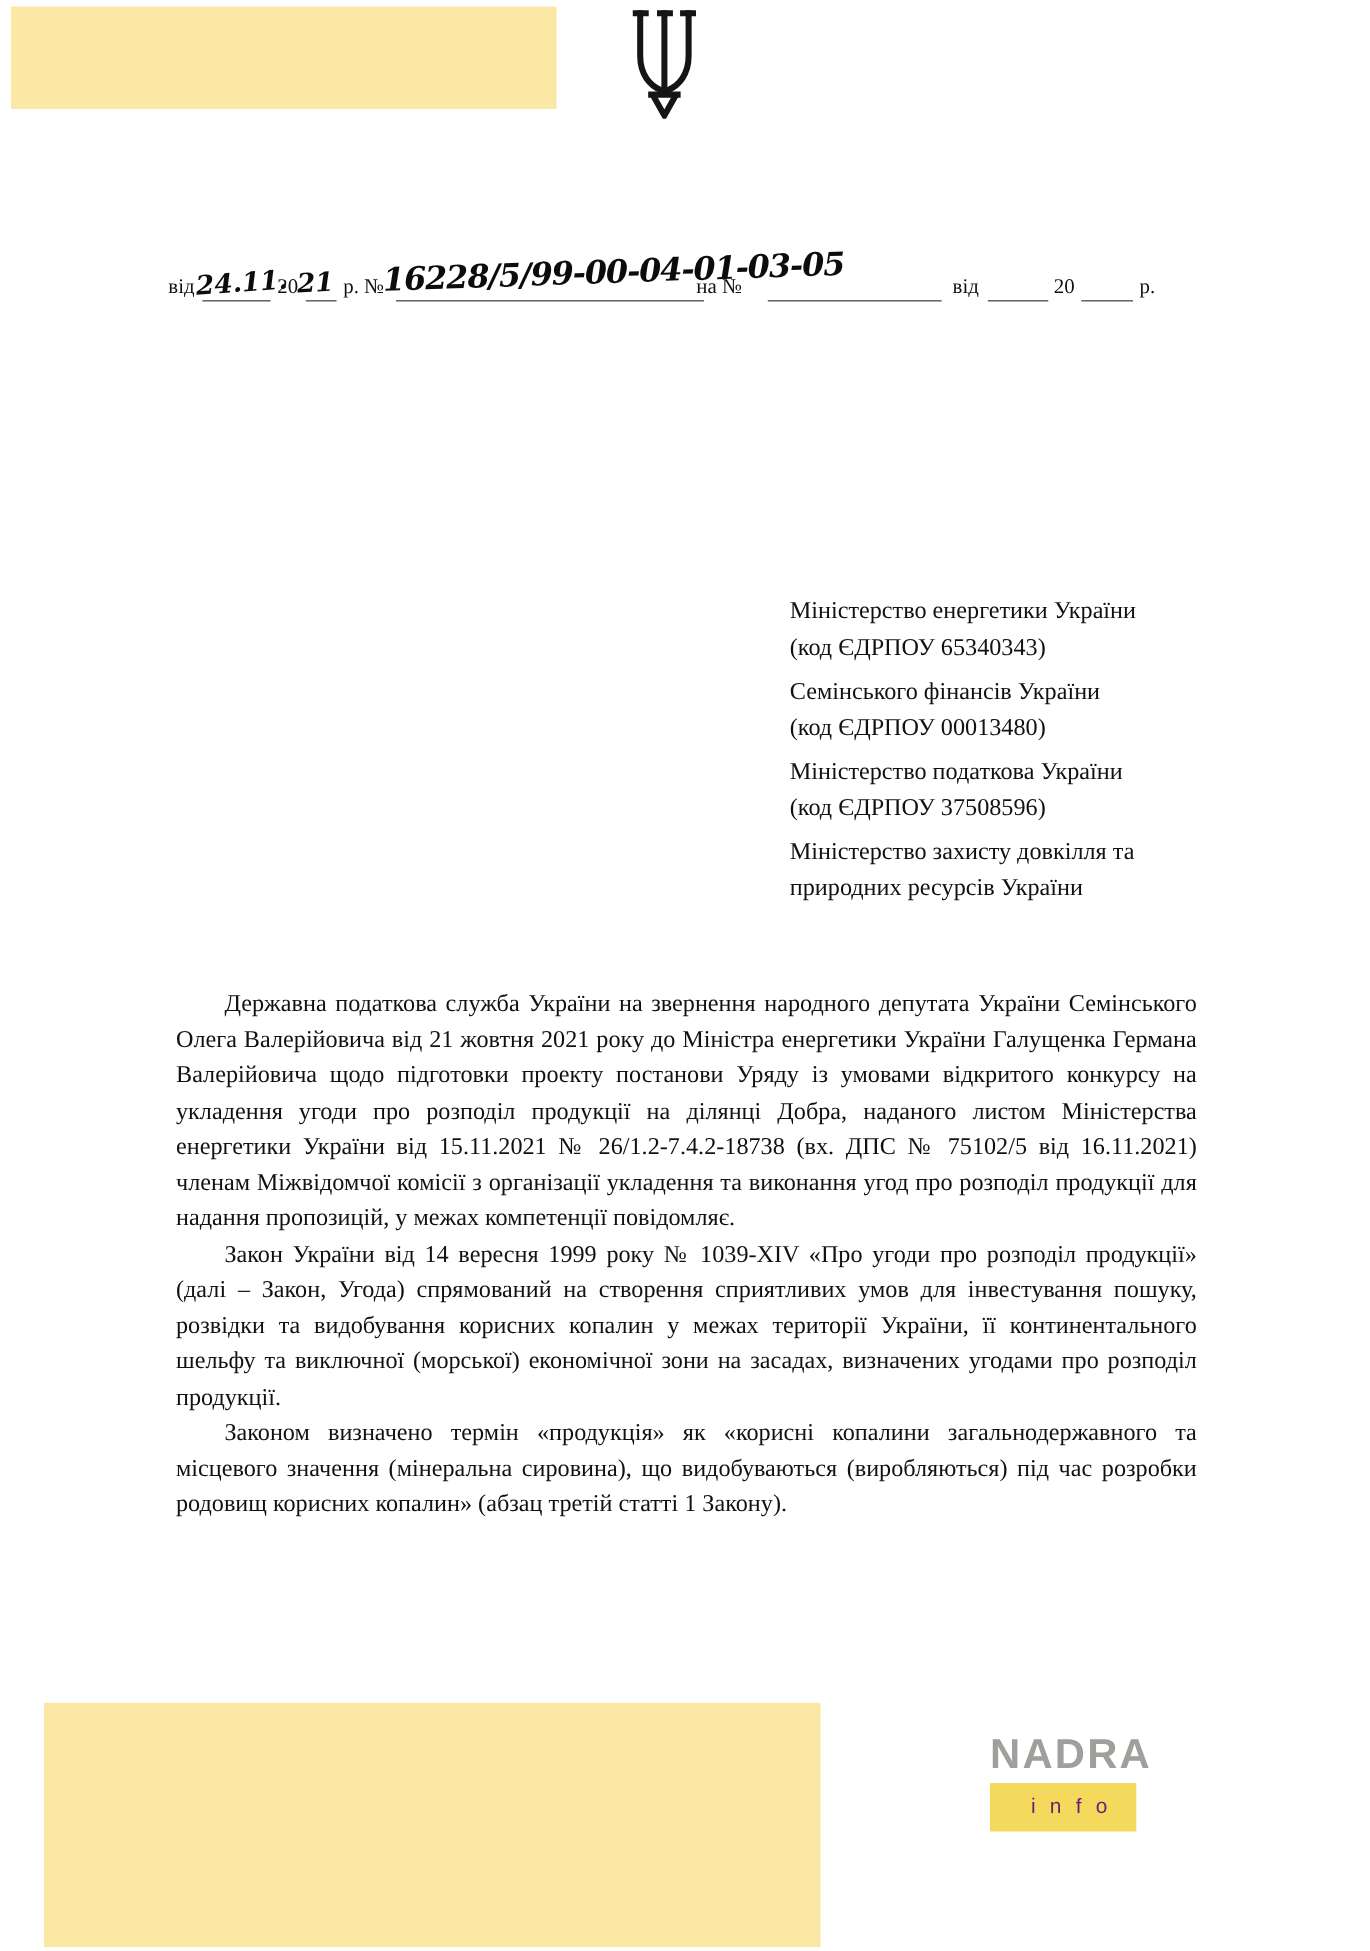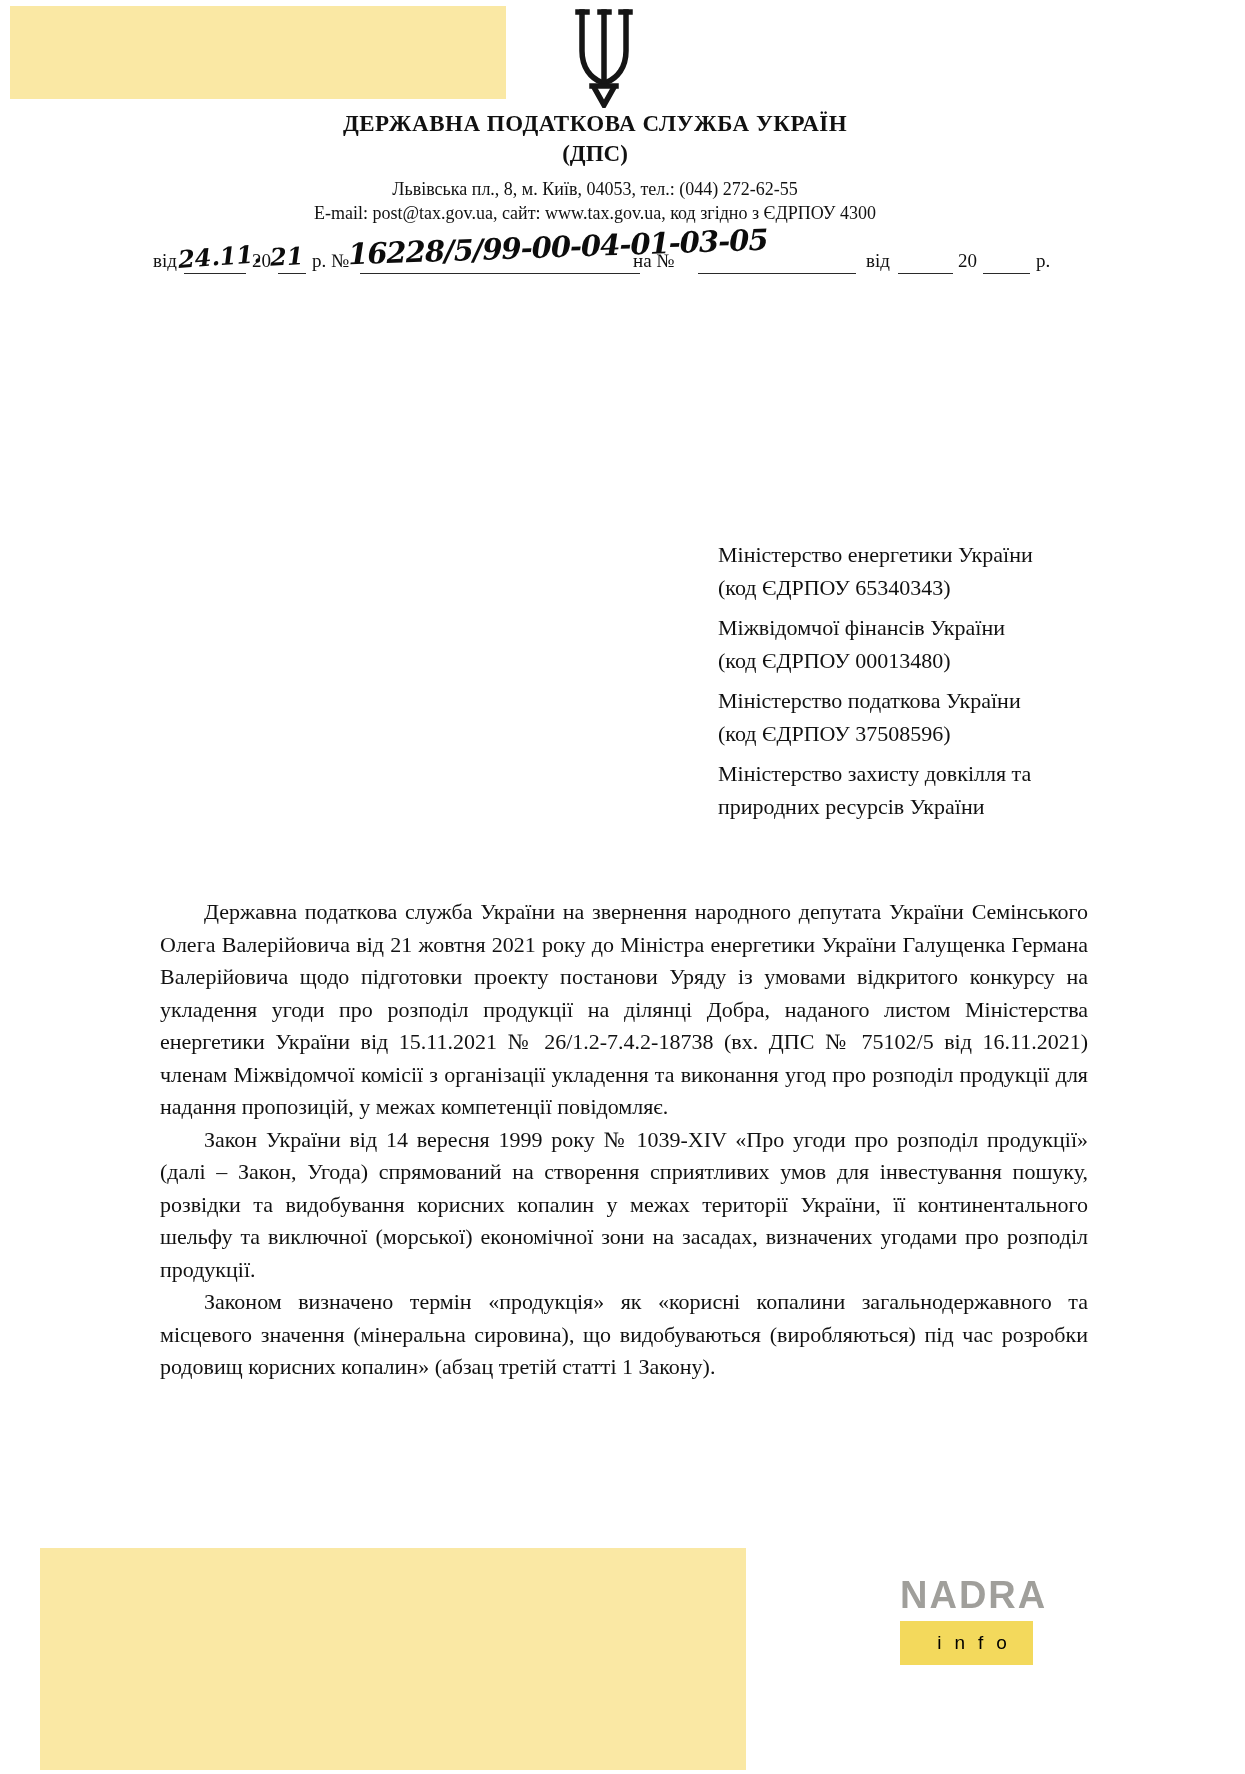--- a/index.html
+++ b/index.html
@@ -60,21 +60,21 @@
   .nadra{position:absolute;left:900px;top:1575px;width:140px;text-align:center;}
   .nadra-title{
     font-family:"Liberation Sans", sans-serif;
     font-weight:bold;font-size:38px;line-height:40px;
     color:var(--logo-gray);letter-spacing:2px;
   }
   .nadra-info{
     margin-top:6px;width:133px;height:44px;background:var(--logo-yellow);
     display:flex;align-items:center;justify-content:center;
     font-family:"Liberation Sans", sans-serif;
-    font-size:19px;color:#000000;letter-spacing:13px;
+    font-size:19px;color:#701a75;letter-spacing:13px;
     padding-left:24px;box-sizing:border-box;
   }
 </style>
 </head>
 <body>
 
 <div class="page">
 
   <div class="redact top"></div>
   <div class="redact bottom"></div>
@@ -85,26 +85,20 @@
         <path d="M12 4 v39 c0 17 9 27 19 31"></path>
         <path d="M56 4 v39 c0 17 -9 27 -19 31"></path>
         <path d="M34 4 v72"></path>
         <path d="M8 4 h9 M51 4 h9 M30 4 h9"></path>
         <path d="M22 78 h24"></path>
         <path d="M25 81 l9 16 9 -16"></path>
       </g>
     </svg>
   </div>
 
-  <div class="letterhead">
-    <div class="org-name">ДЕРЖАВНА ПОДАТКОВА СЛУЖБА УКРАЇН</div>
-    <div class="org-abbr">(ДПС)</div>
-    <div class="addr">Львівська пл., 8, м. Київ, 04053, тел.: (044) 272-62-55</div>
-    <div class="contact">E-mail: post@tax.gov.ua, сайт: www.tax.gov.ua, код згідно з ЄДРПОУ 4300</div>
-  </div>
 
   <div class="refline">
     <span class="p" style="left:153px">від</span>
     <span class="blank" style="left:184px;width:62px"></span>
     <span class="hand date">24.11.</span>
     <span class="p" style="left:252px">20</span>
     <span class="blank" style="left:278px;width:28px"></span>
     <span class="hand year">21</span>
     <span class="p" style="left:312px">р. №</span>
     <span class="blank" style="left:360px;width:280px"></span>
@@ -117,21 +111,21 @@
     <span class="blank" style="left:983px;width:47px"></span>
     <span class="p" style="left:1036px">р.</span>
   </div>
 
   <div class="recipients">
     <div class="recipient">
       <div>Міністерство енергетики України</div>
       <div>(код ЄДРПОУ 65340343)</div>
     </div>
     <div class="recipient">
-      <div>Міжвідомчої фінансів України</div>
+      <div>Семінського фінансів України</div>
       <div>(код ЄДРПОУ 00013480)</div>
     </div>
     <div class="recipient">
       <div>Міністерство податкова України</div>
       <div>(код ЄДРПОУ 37508596)</div>
     </div>
     <div class="recipient">
       <div>Міністерство захисту довкілля та природних ресурсів України</div>
     </div>
   </div>

